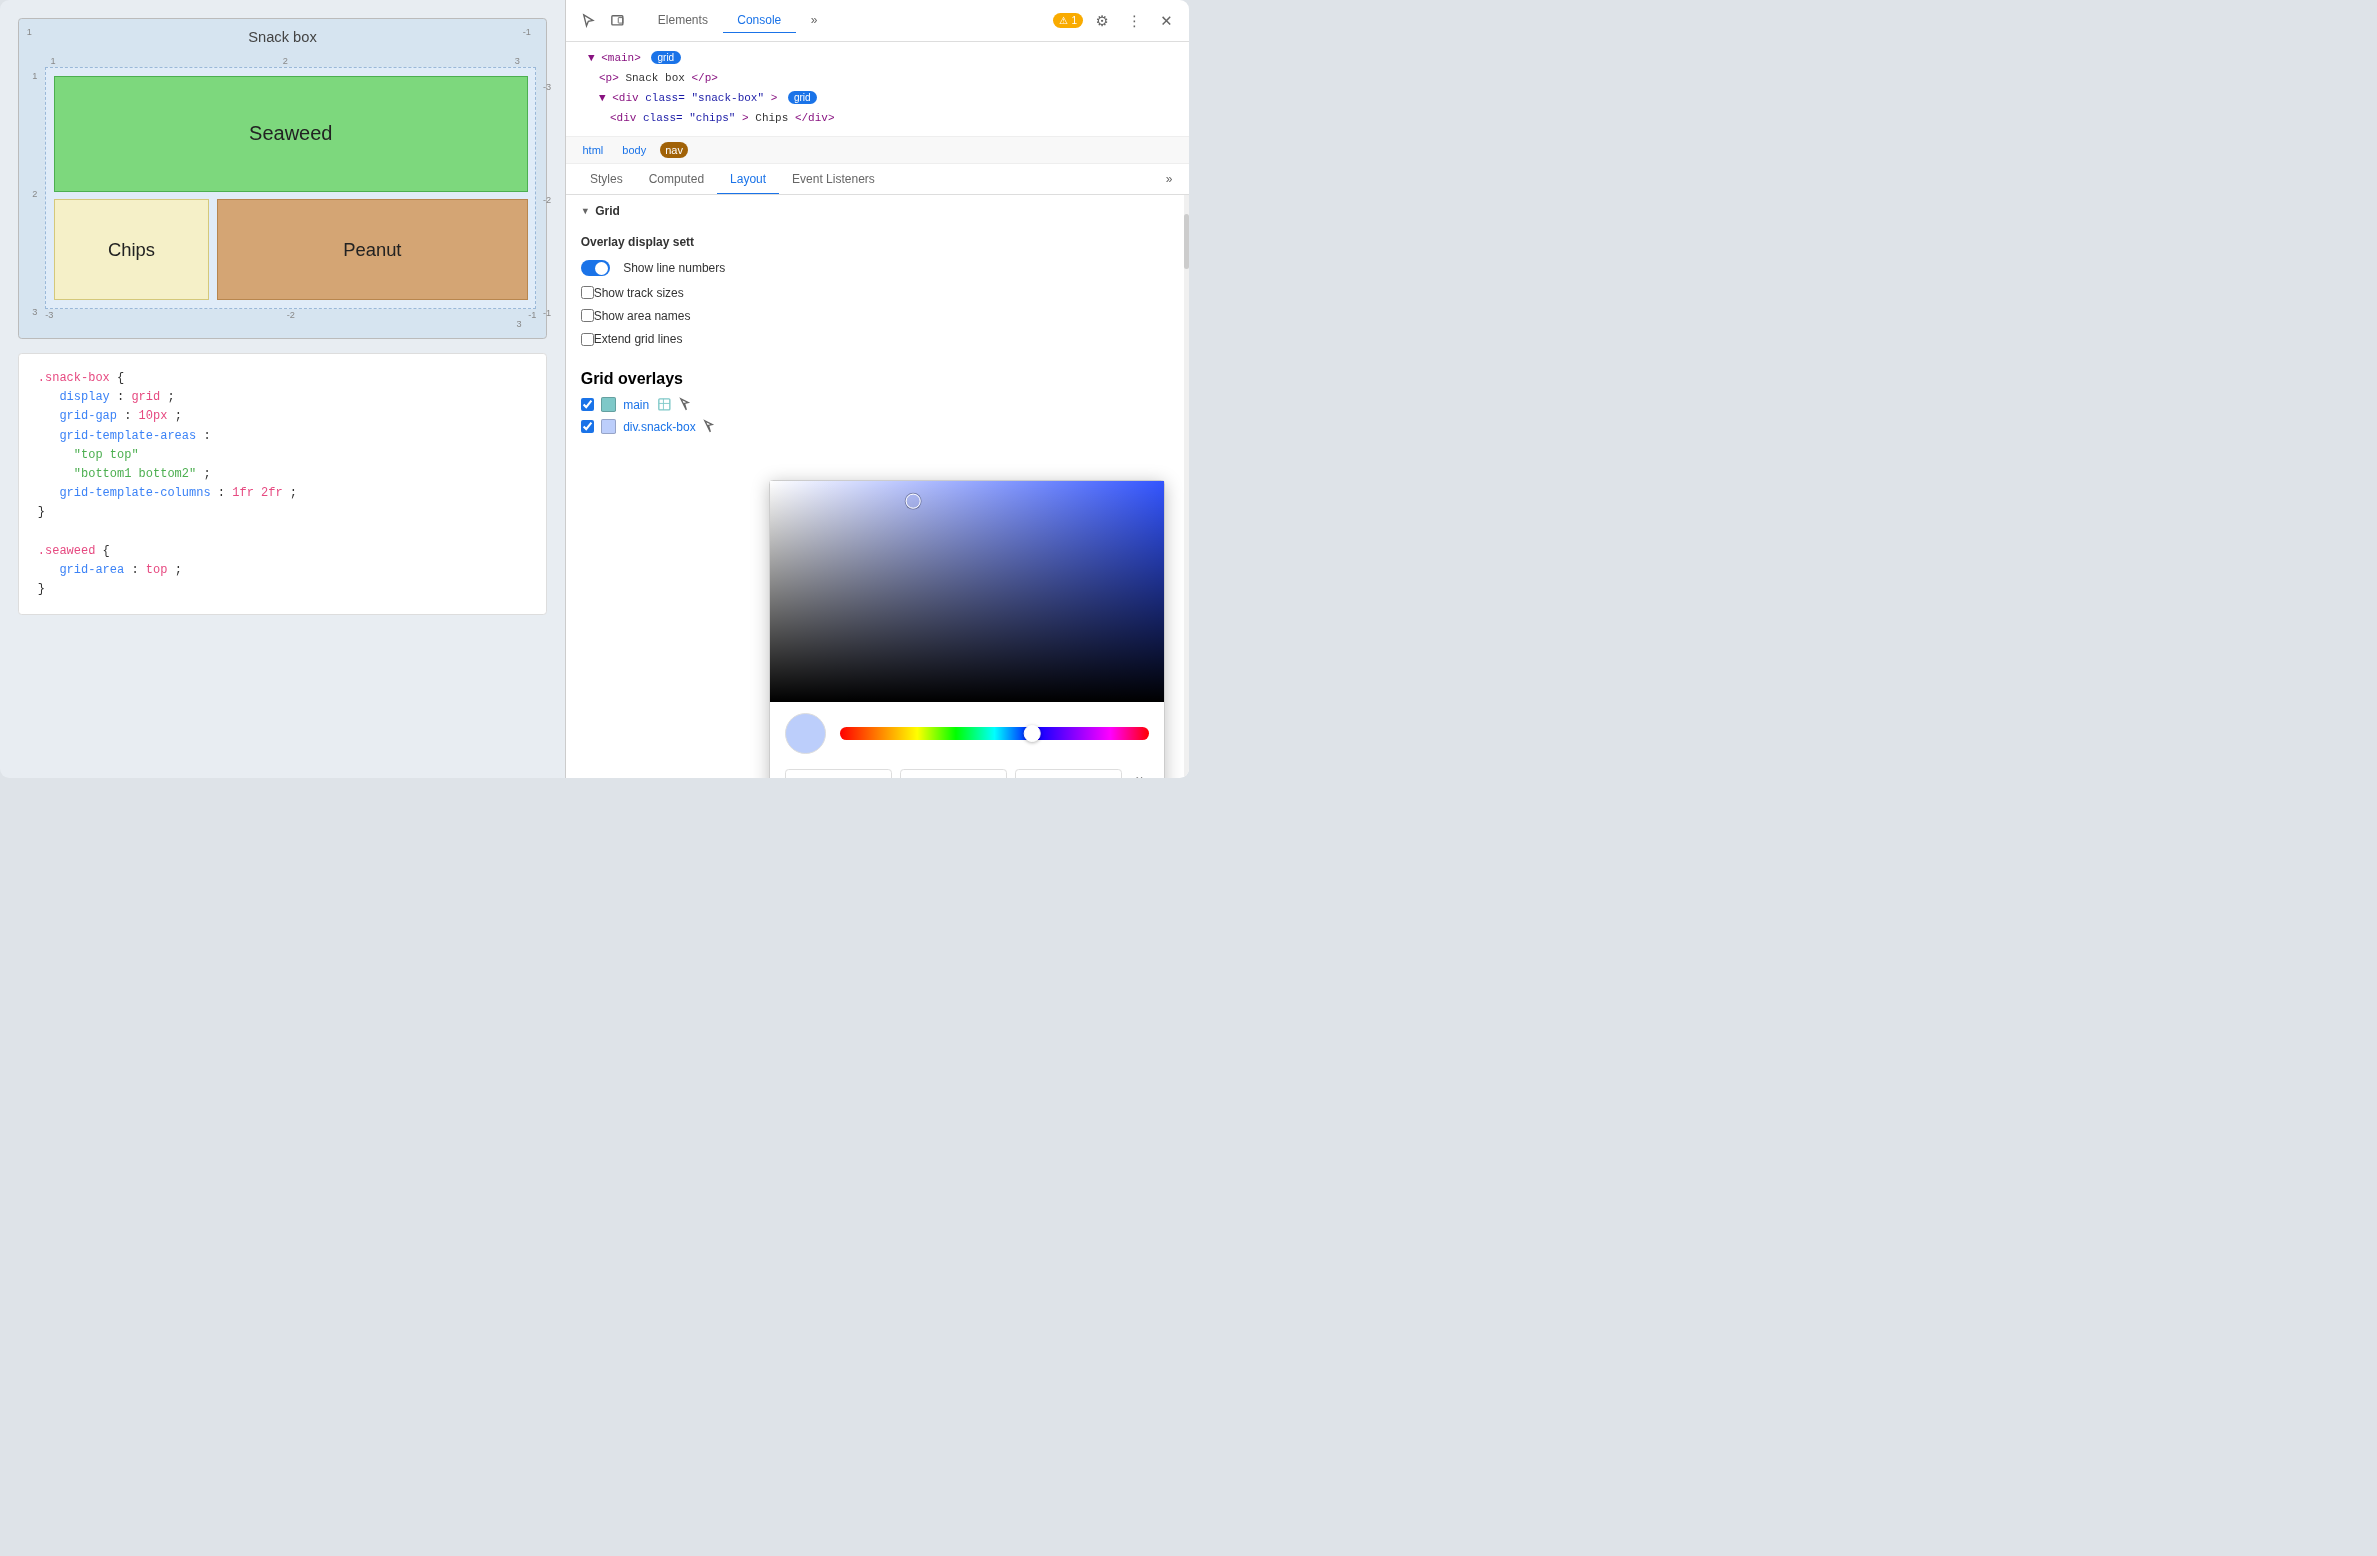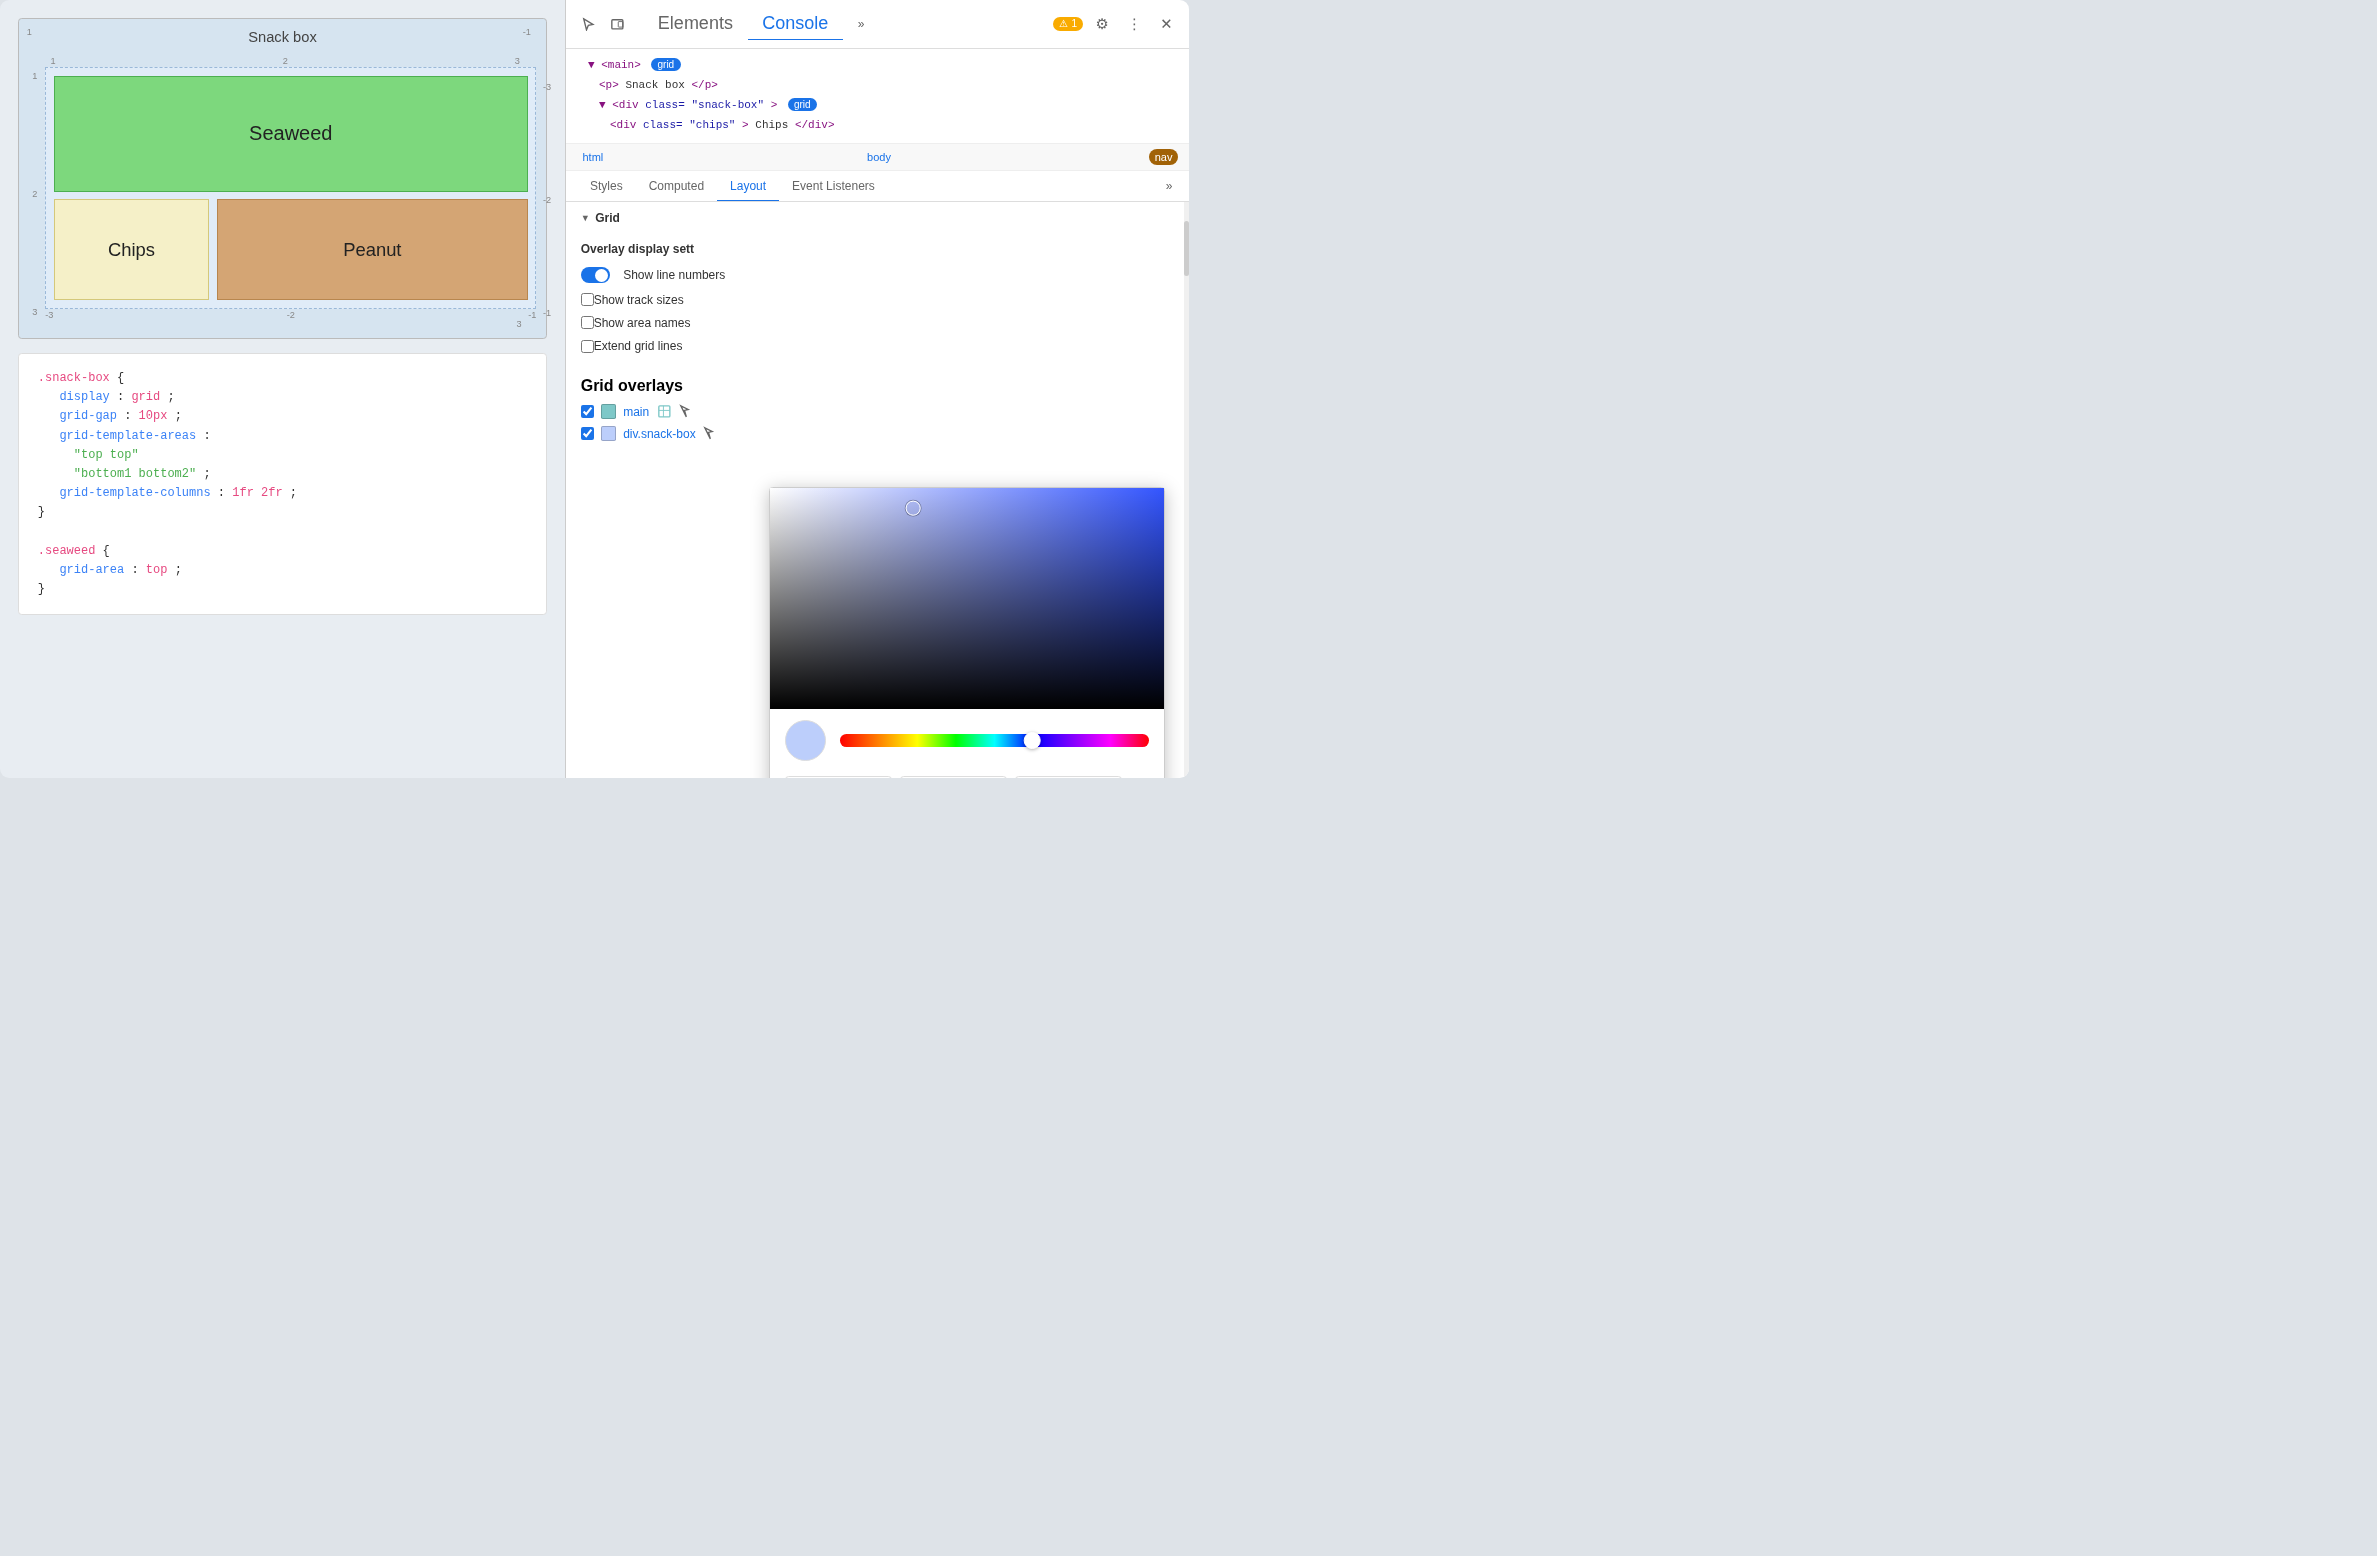--- a/index.html
+++ b/index.html
@@ -144,21 +144,21 @@
     .devtools-tabs-main {
       display: flex;
       gap: 0;
     }
 
     .dt-tab {
       padding: 5.5px 14.7px;
       cursor: pointer;
       color: #666;
       border-bottom: 1.8px solid transparent;
-      font-size: 18px;
+      font-size: 12px;
     }
 
     .dt-tab.active {
       color: #1a73e8;
       border-bottom: 1.8px solid #1a73e8;
     }
 
     .dt-more {
       padding: 5.5px 7.4px;
       color: #666;
@@ -212,25 +212,24 @@
     .dom-line {
       padding-left: 11px;
     }
 
     .dom-line-2 { padding-left: 22px; }
     .dom-line-3 { padding-left: 33px; }
 
     
     .breadcrumb-row {
       display: flex;
-      gap: 19px;
+      gap: 8px;
       padding: 5.5px 11px;
       border-bottom: 0.9px solid #eee;
       background: #f8f8f8;
-      justify-content: space-between;
     }
 
     .bc-item {
       color: #1a73e8;
       font-size: 11px;
       cursor: pointer;
       padding: 1.8px 5.5px;
       border-radius: 9.2px;
     }
 

